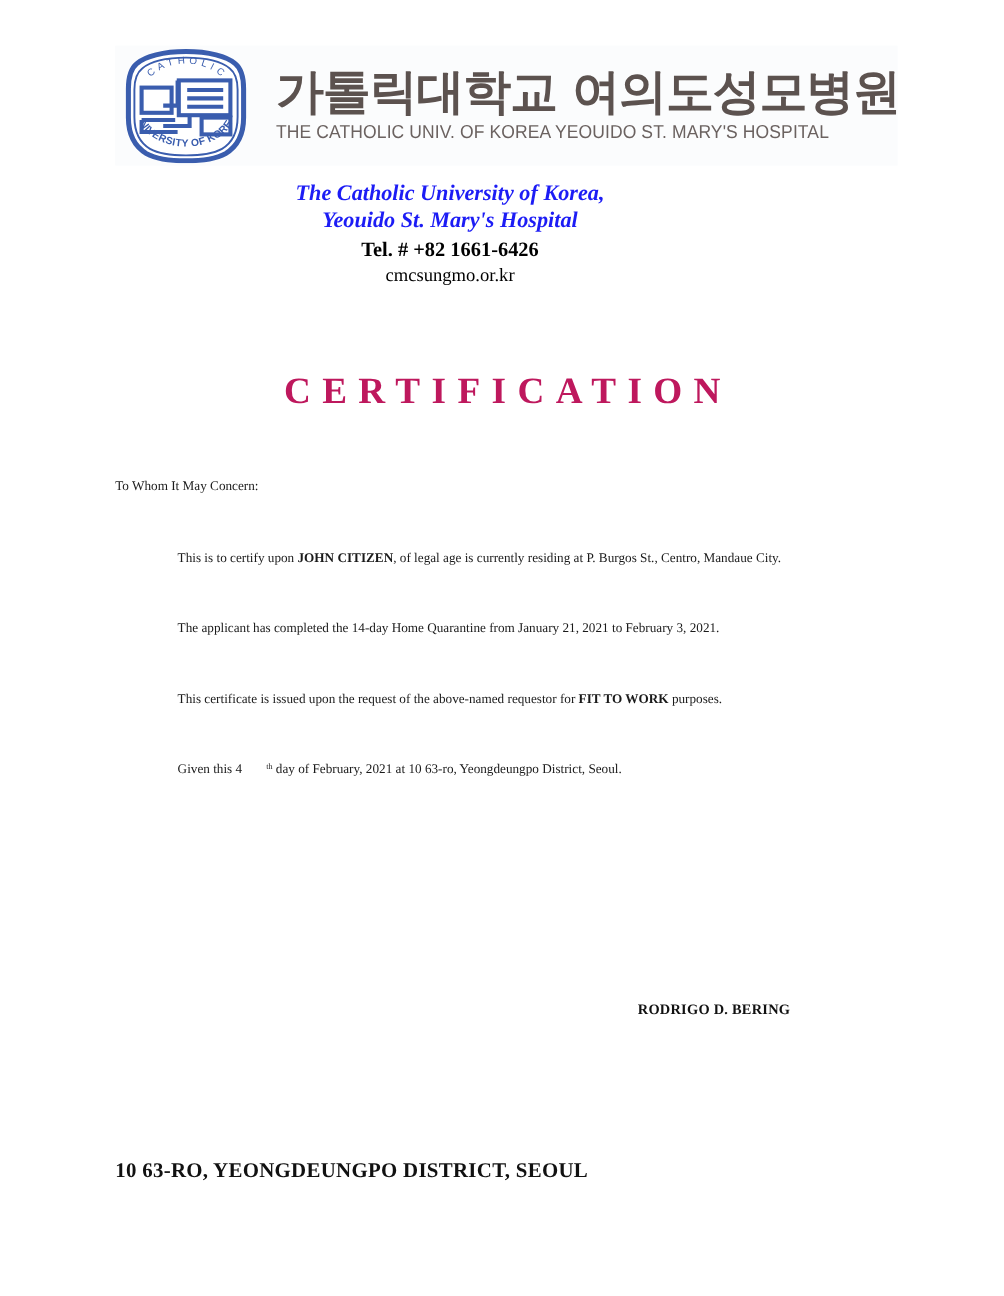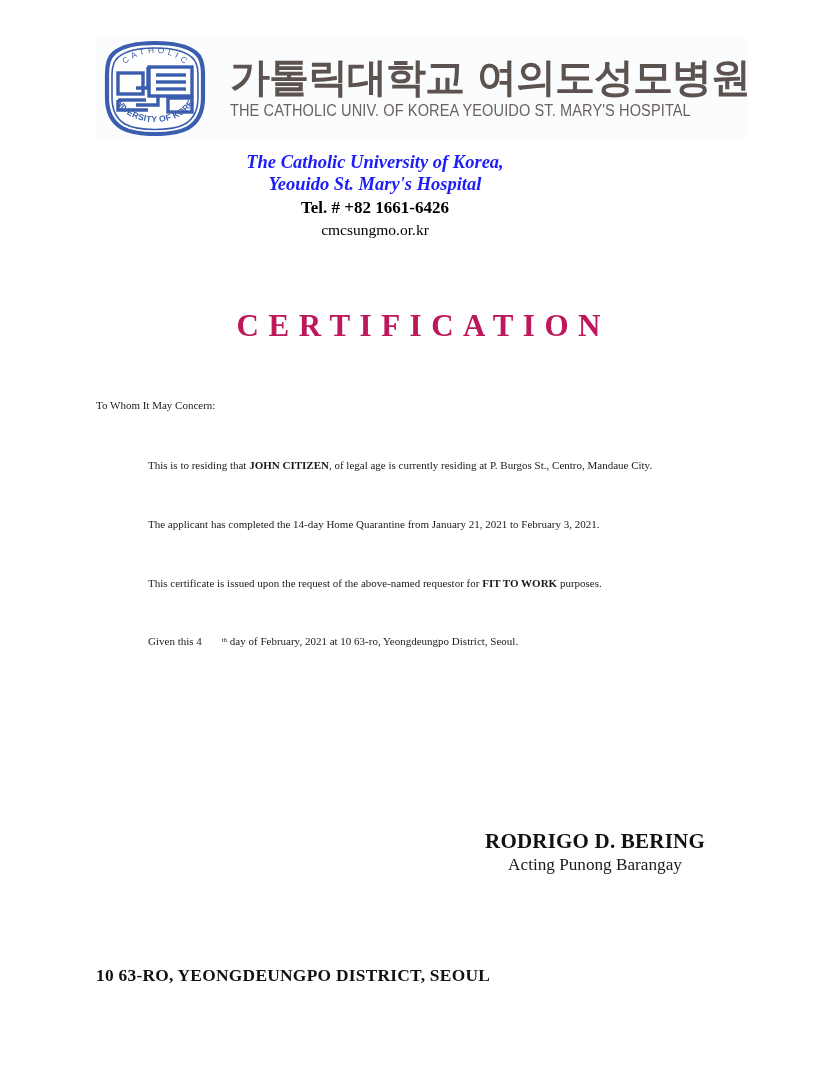--- a/index.html
+++ b/index.html
@@ -142,21 +142,21 @@
   
   .signature {
     position: absolute;
     left: 430px;
     top: 829px;
     width: 330px;
     text-align: center;
   }
   .sig-name {
     font-weight: bold;
-    font-size: 21px;
+    font-size: 12px;
     line-height: 24px;
     letter-spacing: 0.2px;
     color: #111111;
   }
   .sig-role {
     font-weight: normal;
     font-size: 17.2px;
     line-height: 24px;
     color: #1a1a1a;
   }
@@ -226,35 +226,34 @@
   </div>
 
   <div class="doc-title">CERTIFICATION</div>
 
   <div class="body-area">
 
     <p class="salutation">To Whom It May Concern:</p>
 
     <div class="gap-1"></div>
 
-    <p class="para"><span>This is to residing that </span><b>JOHN CITIZEN</b><span>, of legal age is currently residing at P. Burgos St., Centro, Mandaue City.</span></p>
+    <p class="para"><span>This is to certify upon </span><b>JOHN CITIZEN</b><span>, of legal age is currently residing at P. Burgos St., Centro, Mandaue City.</span></p>
 
     <div class="gap-2"></div>
 
     <p class="para">The applicant has completed the 14-day Home Quarantine from January 21, 2021 to February 3, 2021.</p>
 
     <div class="gap-3"></div>
 
     <p class="para"><span>This certificate is issued upon the request of the above-named requestor for </span><b>FIT TO WORK</b><span> purposes.</span></p>
 
     <div class="gap-4"></div>
 
     <p class="para"><span>Given this 4</span><sup>th</sup><span> day of February, 2021 at 10 63-ro, Yeongdeungpo District, Seoul.</span></p>
   </div>
 
   <div class="signature">
     <div class="sig-name">RODRIGO D. BERING</div>
-    <div class="sig-role">Acting Punong Barangay</div>
   </div>
 
   <div class="footer-address">10 63-RO, YEONGDEUNGPO DISTRICT, SEOUL</div>
 
 </div>
 
 </body></html>

